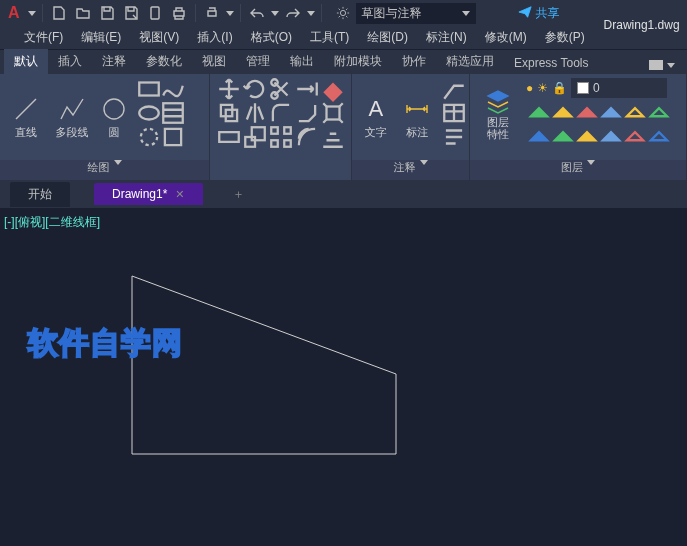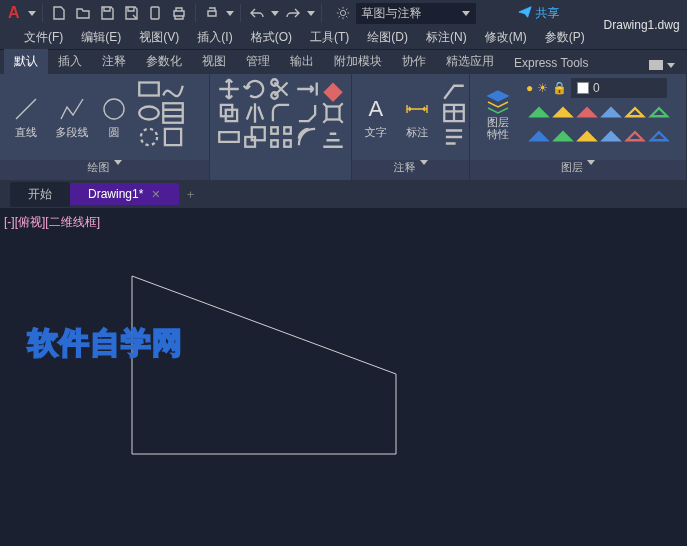--- a/index.html
+++ b/index.html
@@ -33,28 +33,28 @@
 .big-btn .ic { width: 28px; height: 28px; display: flex; align-items: center; justify-content: center; }
 .big-btn .lbl { font-size: 11px; }
 
 .grid-btns { display: grid; grid-template-columns: repeat(4, 26px); grid-auto-rows: 22px; gap: 2px; }
 .grid-btns .sm { width: 26px; height: 22px; display: flex; align-items: center; justify-content: center; color: #d0d0d0; }
 .grid-btns .sm svg, .qat-icon svg, .big-btn svg { stroke: #c0c0c0; fill: none; stroke-width: 1.4; }
 
 .layer-combo { display: flex; align-items: center; gap: 4px; background: #2a3244; padding: 2px 6px; height: 20px; width: 96px; }
 .layer-combo .swatch { width: 12px; height: 12px; background: #fff; border: 1px solid #888; }
 
-.doc-tabs { height: 28px; background: #2a3244; display: flex; align-items: center; padding: 0 10px; gap: 0; }
+.doc-tabs { height: 28px; background: #2a3244; display: flex; align-items: center; padding: 0 10px; gap: 24px; }
 .doc-tabs .tab { padding: 4px 18px; color: #c0c0c0; background: #1e2636; border-radius: 2px 2px 0 0; display: flex; align-items: center; gap: 8px; }
 .doc-tabs .tab.active { background: #4c1d95; color: #fff; }
 .doc-tabs .close-x { color: #888; font-size: 11px; }
 .doc-tabs .add { color: #888; padding: 0 6px; }
 
 .canvas { position: relative; width: 687px; height: 338px; background: #1a2030; }
-.viewport-label { position: absolute; top: 6px; left: 4px; color: #f9a8d4; font-size: 12px; }
+.viewport-label { position: absolute; top: 6px; left: 4px; color: #5eead4; font-size: 12px; }
 .canvas svg.shape { position: absolute; top: 66px; left: 130px; }
 .watermark { position: absolute; top: 115px; left: 28px; }
 .watermark .wm1 { font-size: 30px; font-weight: 900; color: #fff; -webkit-text-stroke: 2px #2a6bd4; letter-spacing: 1px; }
 .watermark .wm2 { font-size: 12px; font-weight: bold; color: #4aa0ff; letter-spacing: 1px; margin-top: -2px; }
 
 .tri-down { display: inline-block; width: 0; height: 0; border-left: 4px solid transparent; border-right: 4px solid transparent; border-top: 5px solid #c0c0c0; }
 </style>
 </head>
 <body>
 

